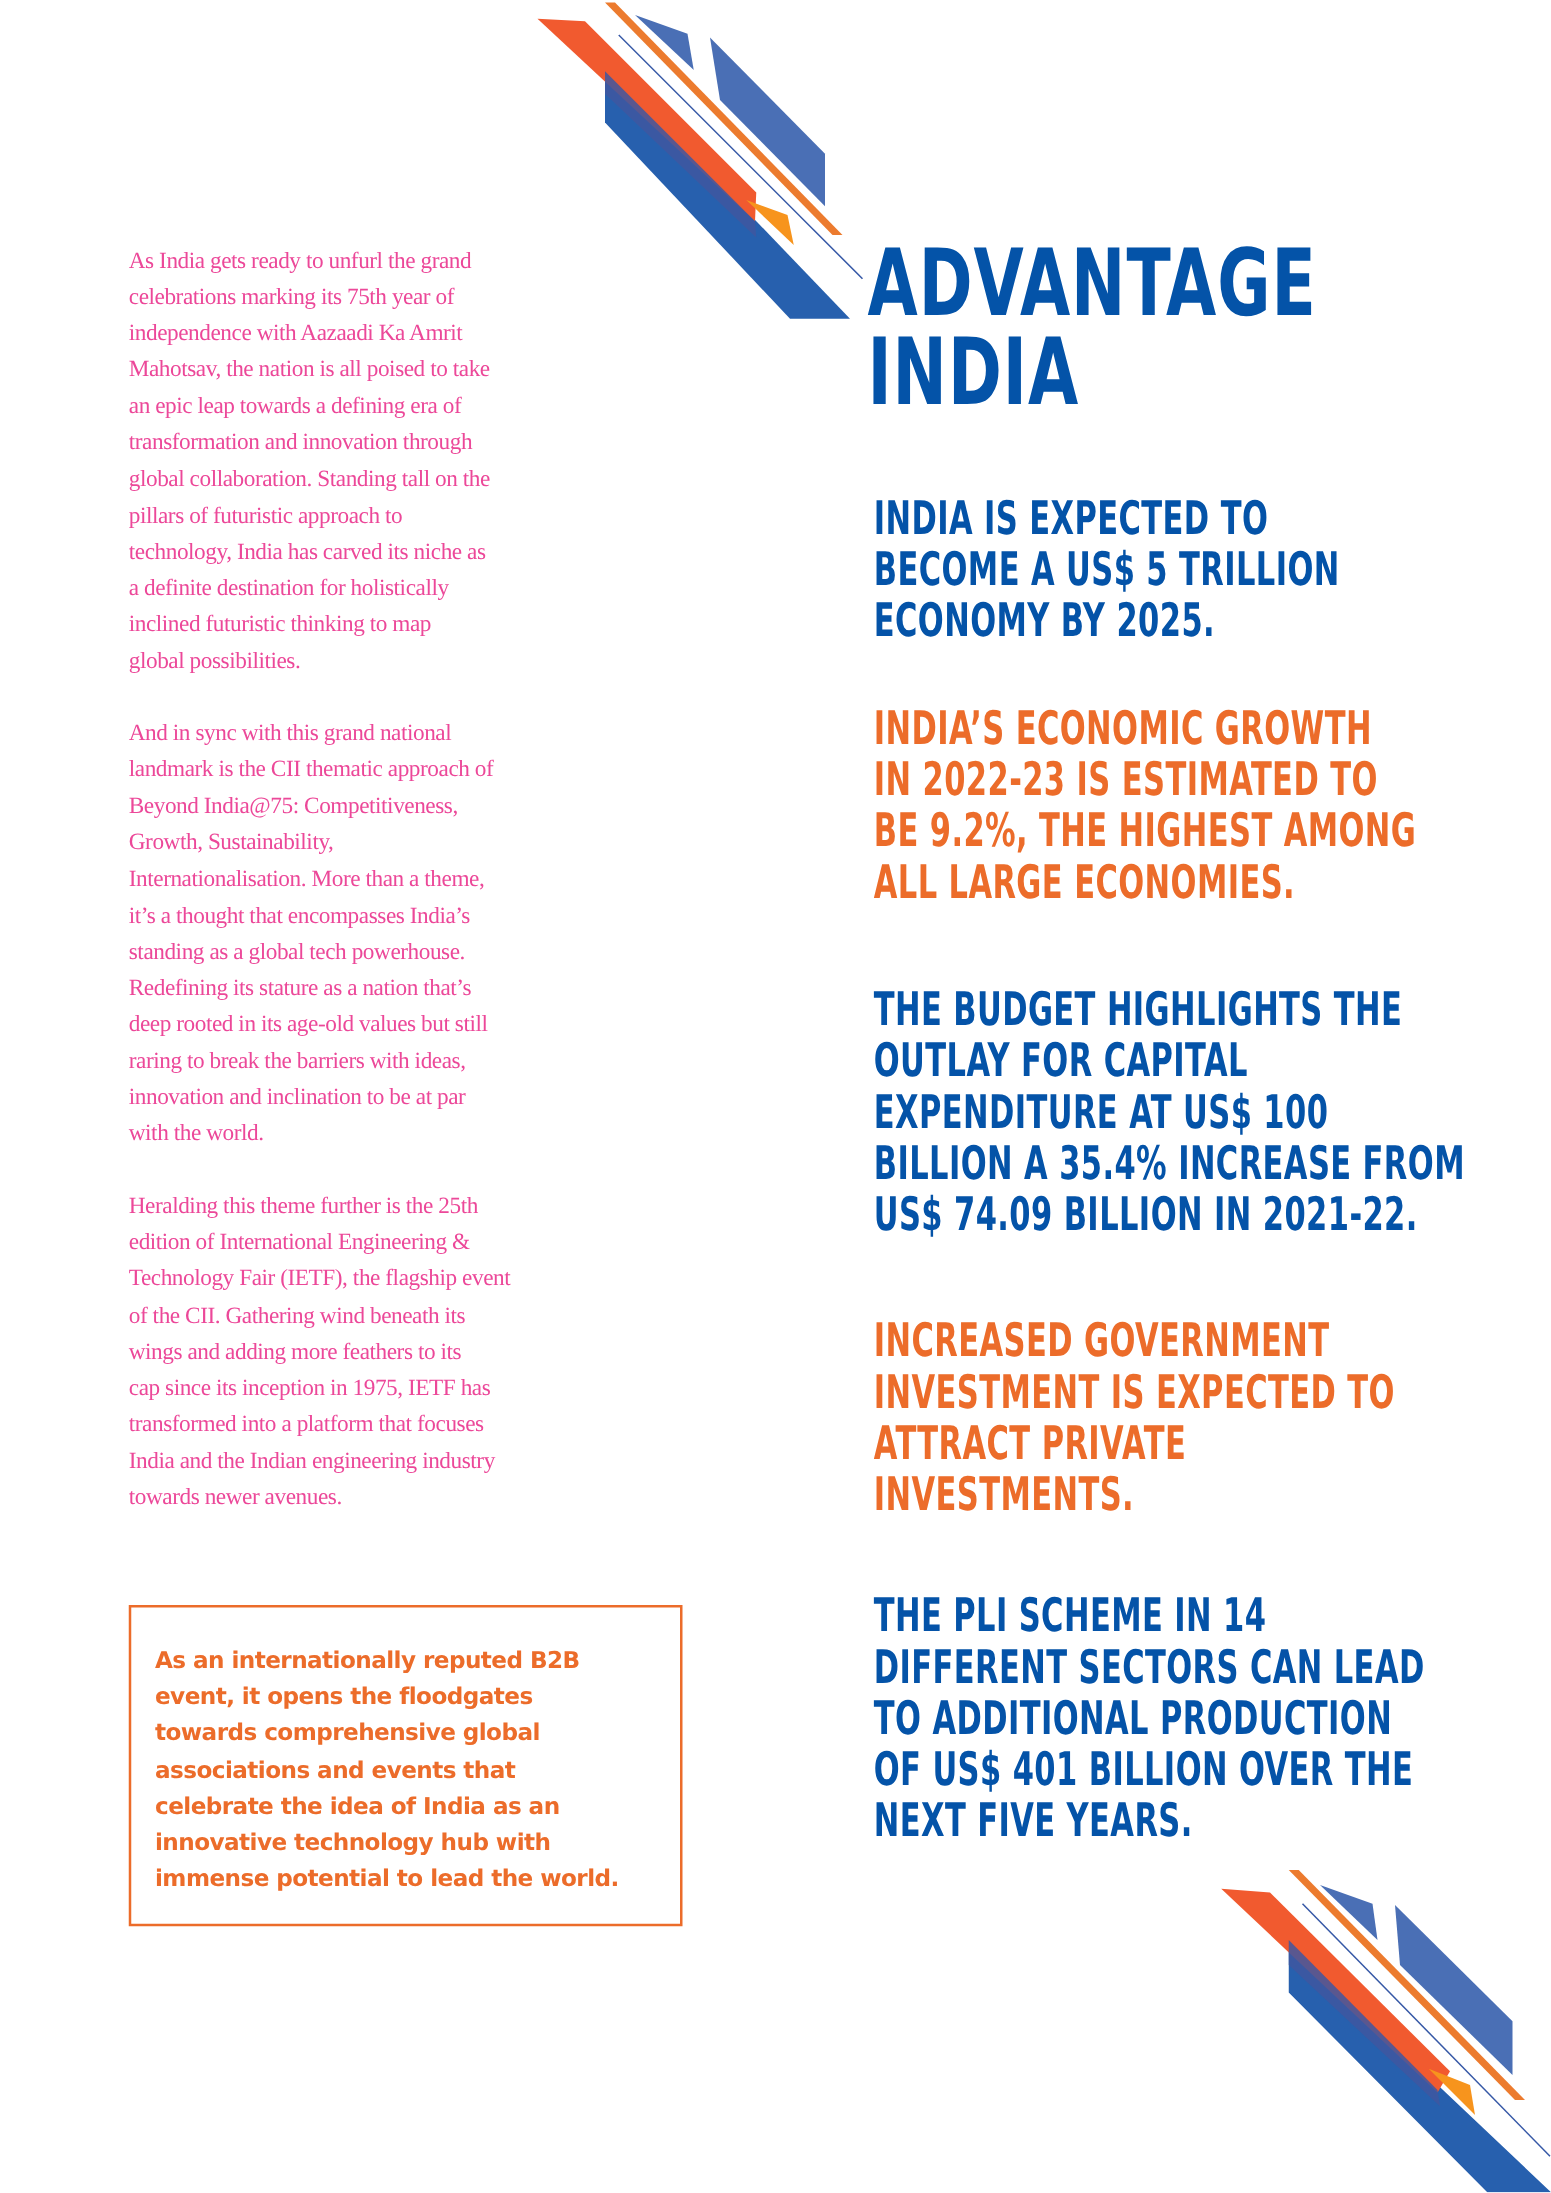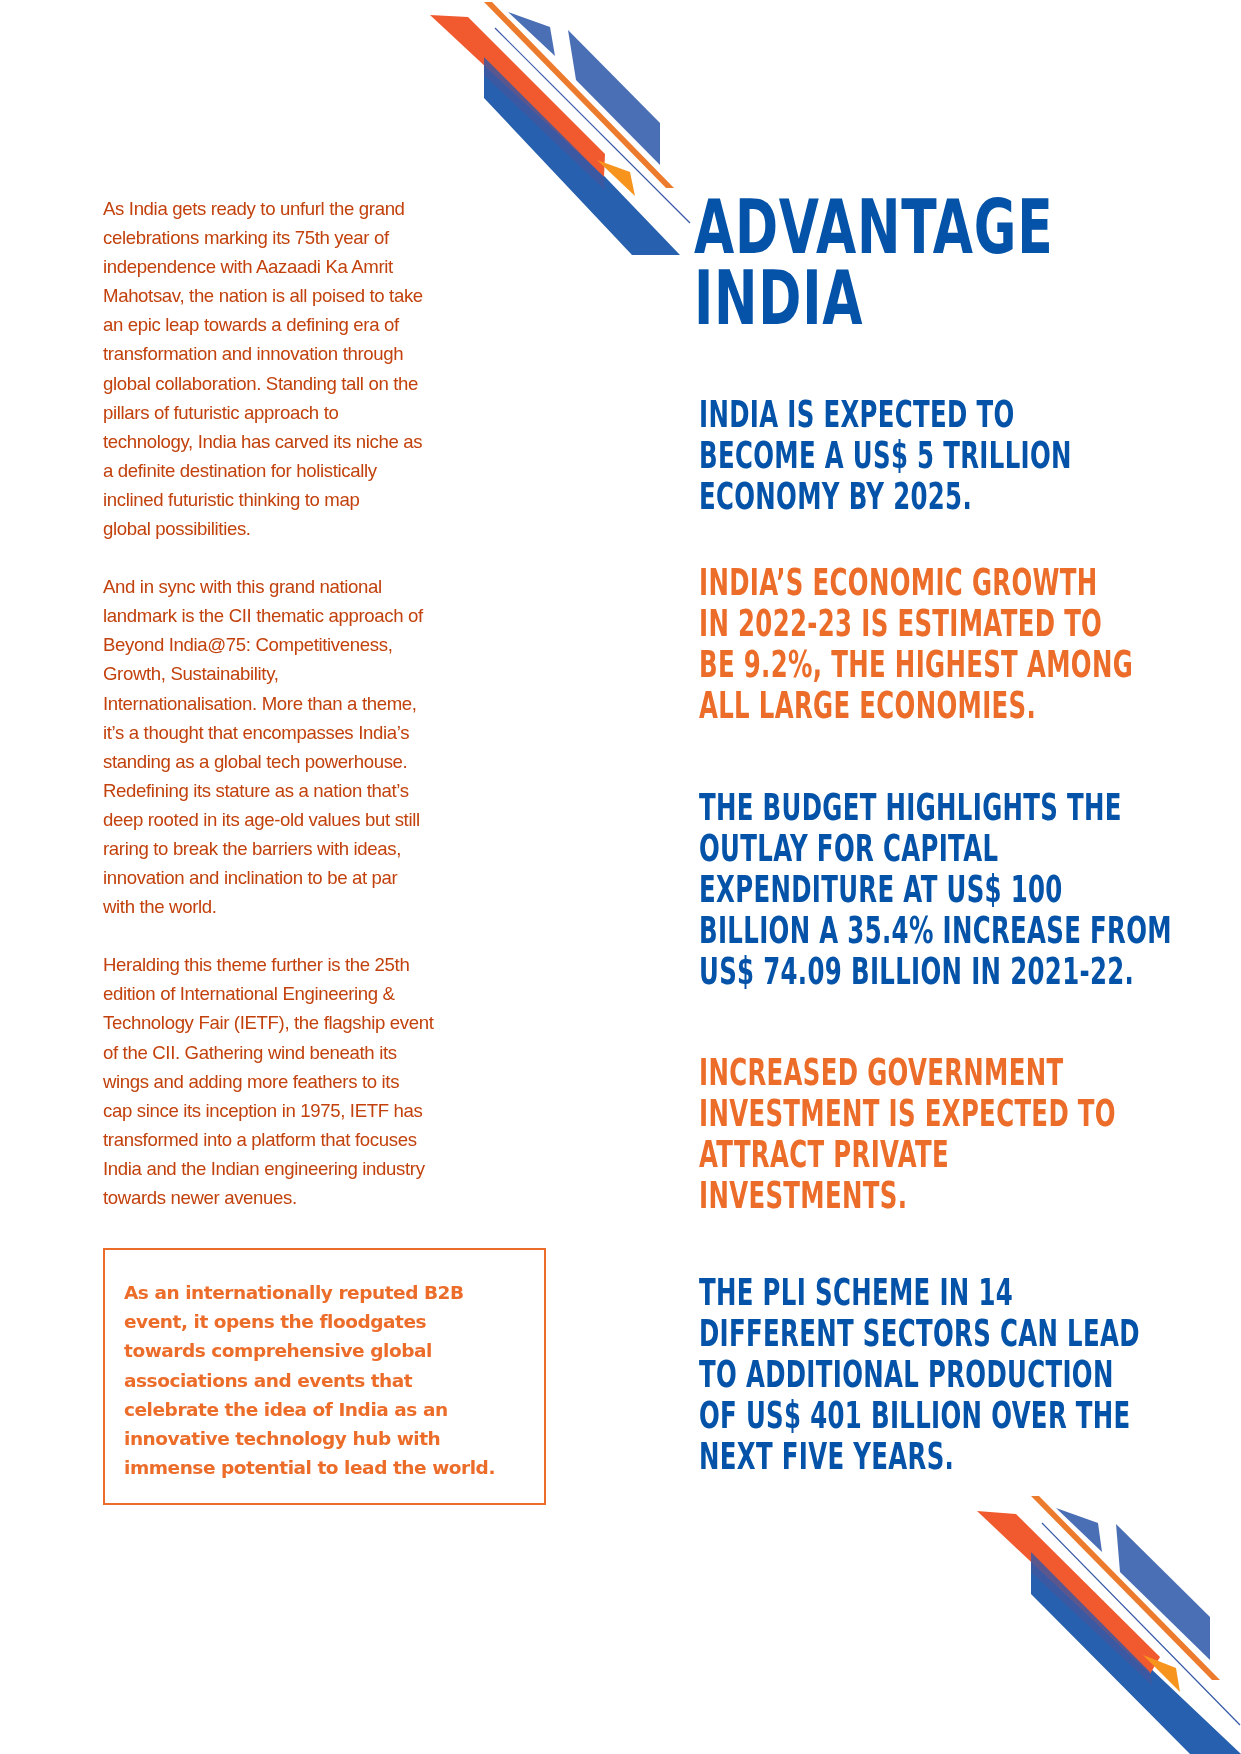--- a/index.html
+++ b/index.html
@@ -1,25 +1,25 @@
 <!DOCTYPE html>
 <html><head>
 <meta charset="utf-8">
 <style>
   html, body { margin: 0; padding: 0; background: #ffffff; }
   body { width: 1241px; height: 1754px; position: relative; overflow: hidden; }
   .deco { position: absolute; }
   .left-col {
     position: absolute; left: 103px; top: 194px; width: 450px;
-    font-family: Liberation Sans, sans-serif; font-size: 18.6px; line-height: 29.1px;
-    color: #c2410c; letter-spacing: -0.35px;
+    font-family: Liberation Serif, serif; font-size: 18.6px; line-height: 29.1px;
+    color: #ec4899; letter-spacing: -0.35px;
   }
   .left-col p { margin: 0 0 29px 0; white-space: pre-line; }
   .callout {
-    position: absolute; left: 103px; top: 1248px; width: 443px; height: 257px;
+    position: absolute; left: 103px; top: 1284px; width: 443px; height: 257px;
     border: 2px solid #ec6c2a; box-sizing: border-box;
     padding: 28px 18px 0 19px;
   }
   .callout p {
     margin: 0; font-family: "DejaVu Sans", sans-serif; font-weight: bold;
     font-size: 18.5px; line-height: 29.2px; color: #ec6c2a; letter-spacing: -0.45px;
     white-space: pre-line;
   }
   .title {
     position: absolute; left: 694px; top: 192px;

